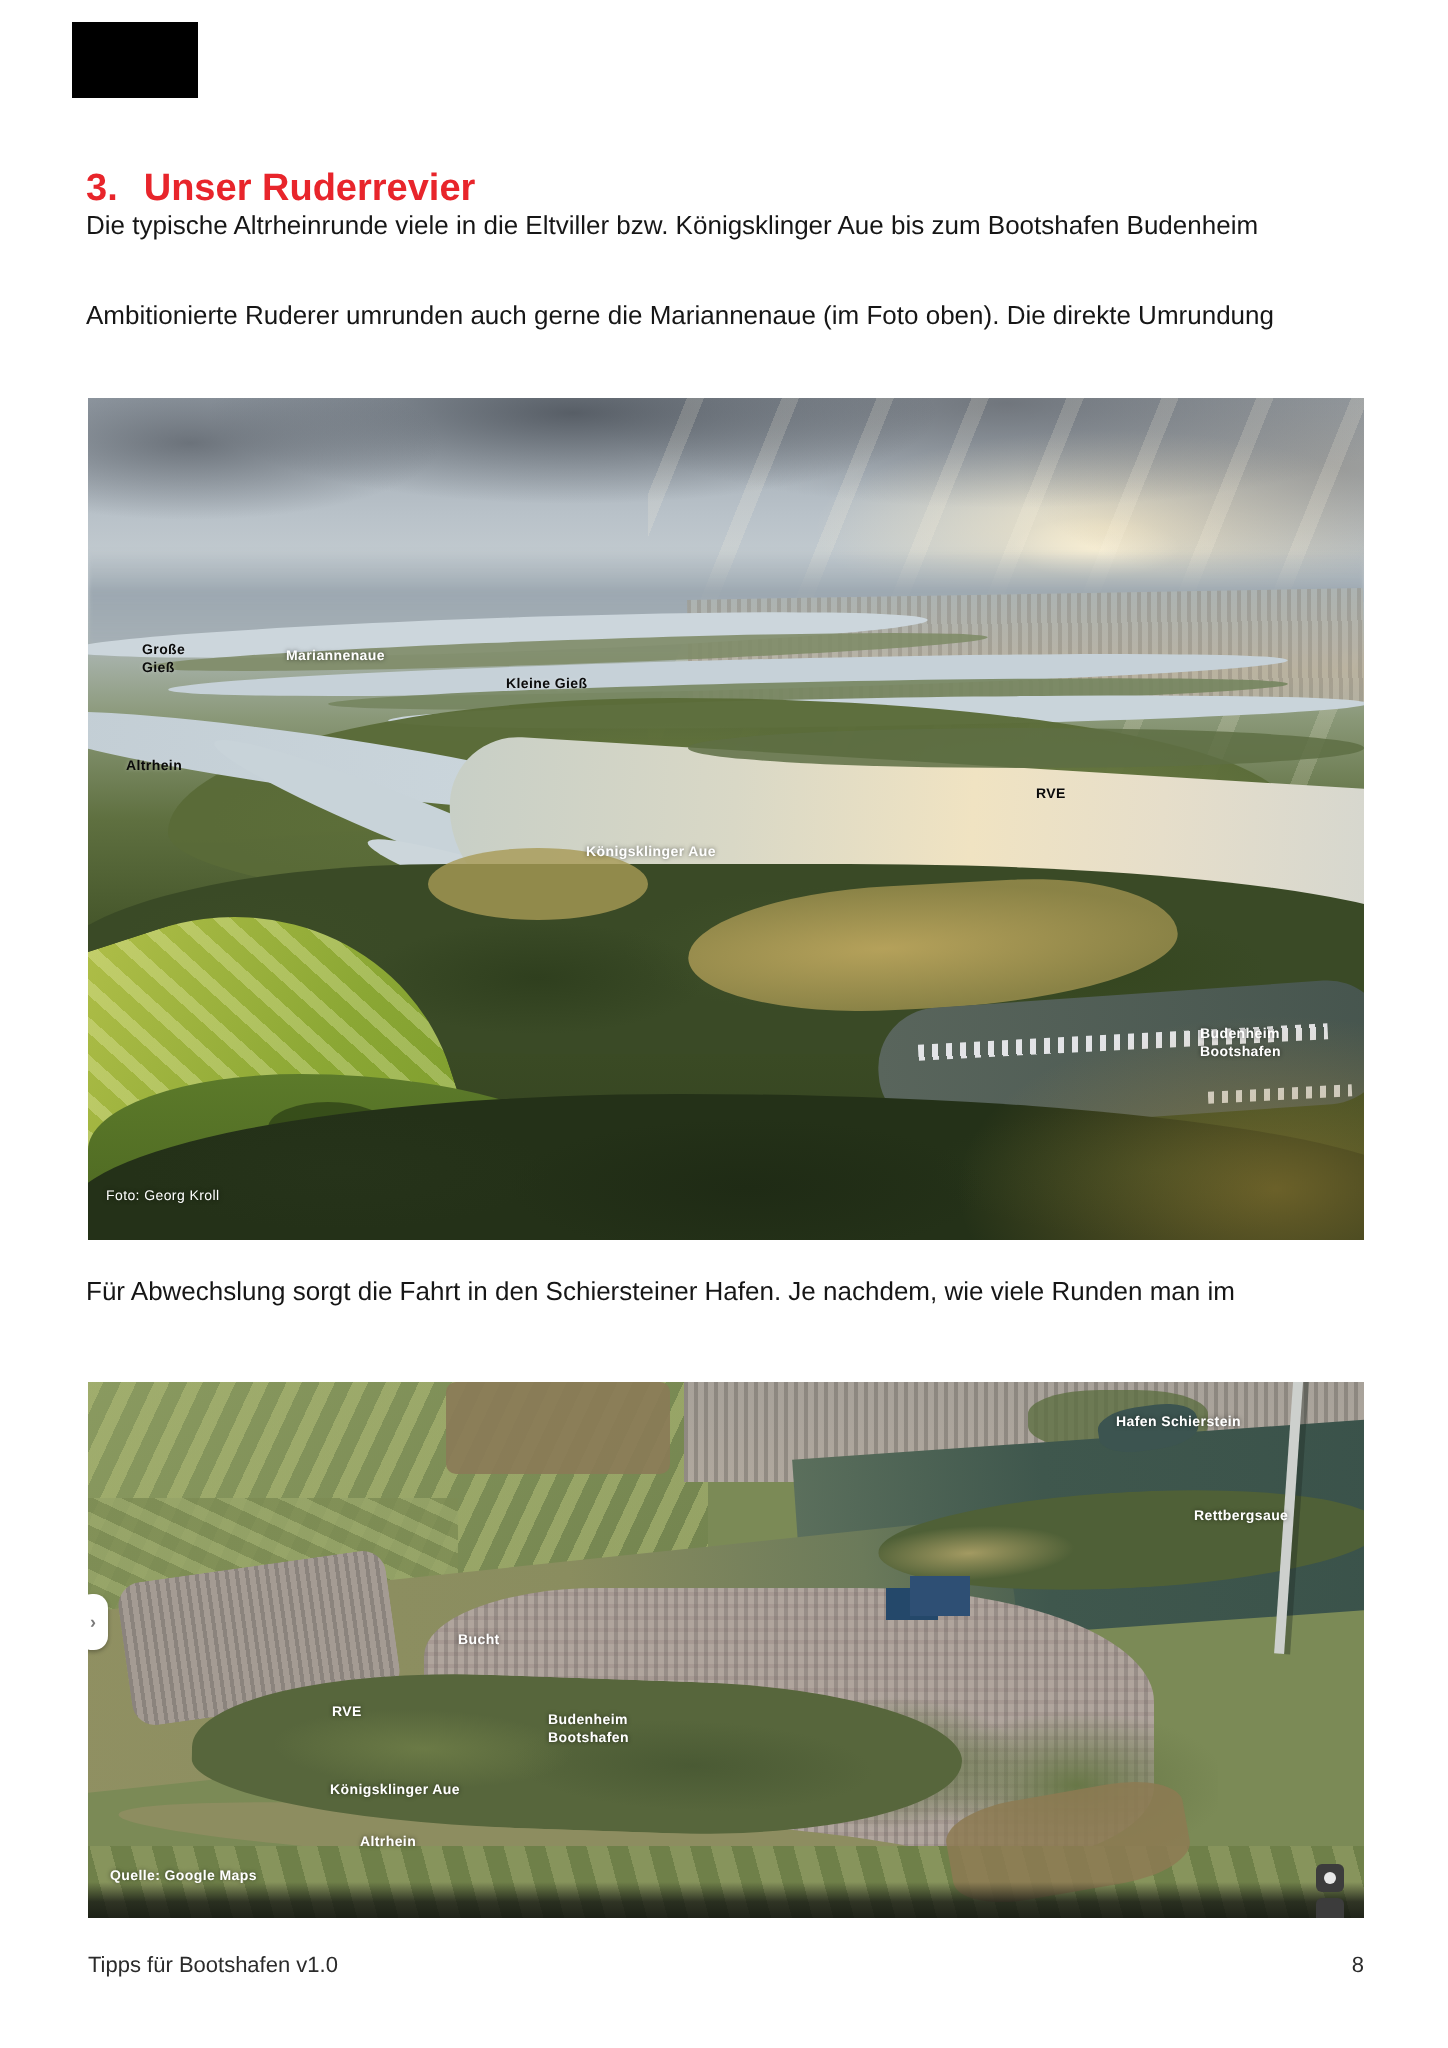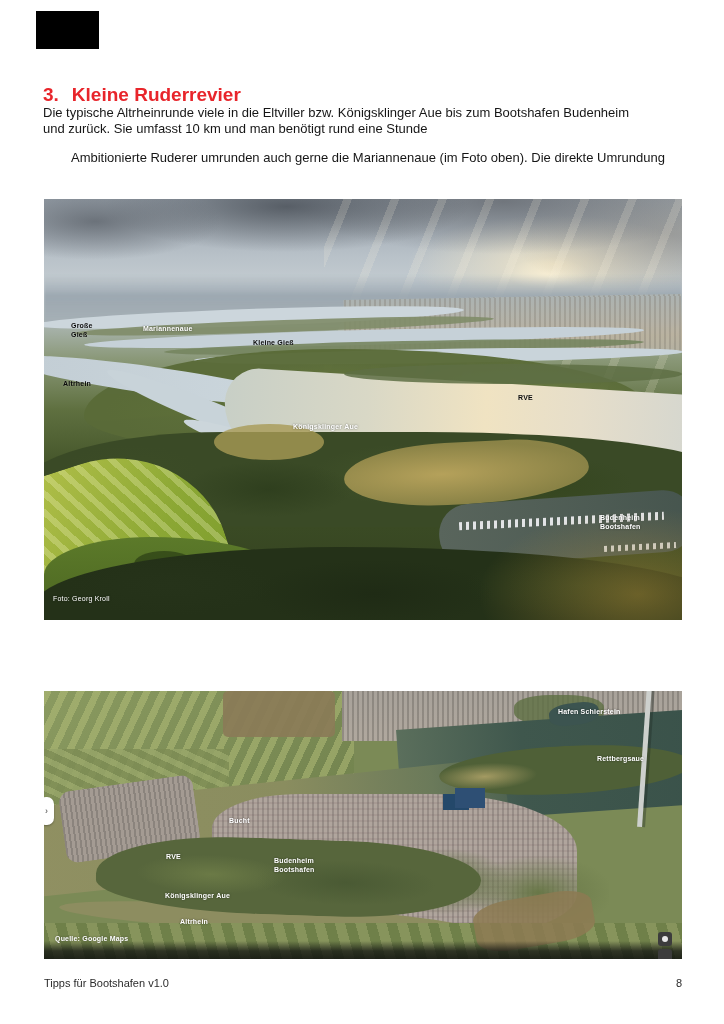--- a/index.html
+++ b/index.html
@@ -3,21 +3,21 @@
 <meta charset="utf-8">
 <style>
   html,body{margin:0;padding:0;}
   body{width:724px;height:1024px;background:#ffffff;font-family:"Liberation Sans",sans-serif;position:relative;overflow:hidden;}
   .abs{position:absolute;}
 
   
   .black-box{left:36px;top:11px;width:63px;height:38px;background:#000;}
   .heading{left:43px;top:85px;display:flex;gap:13px;color:#e8252b;font-weight:bold;font-size:19px;line-height:20px;}
   .para{left:43px;width:650px;font-size:13px;line-height:16px;color:#161616;}
-  .p1{top:105px;} .p2{top:150px;text-align:center;} .p3{top:638px;}
+  .p1{top:105px;} .p2{top:150px;} .p3{top:638px;}
   .footer{left:44px;top:977px;width:638px;display:flex;justify-content:space-between;font-size:11px;color:#2b2b2b;}
 
   
   .im-label{position:absolute;font-weight:bold;font-size:7px;line-height:9px;letter-spacing:.2px;white-space:pre-line;z-index:50;}
   .lbl-w{color:#ffffff;text-shadow:0 0 2px rgba(0,0,0,.55);}
   .lbl-d{color:#0b0b0b;text-shadow:0 0 2px rgba(255,255,255,.35);}
   .credit{font-weight:normal;}
 
   
   .photo{left:44px;top:199px;width:638px;height:421px;overflow:hidden;
@@ -131,26 +131,25 @@
   .mp-pegman::after{content:"";position:absolute;left:4px;top:4px;width:6px;height:6px;border-radius:50%;background:#e8e8e8;}
   .mp-ctrl2{left:614px;top:258px;width:14px;height:10px;background:#3c3c3c;border-radius:3px 3px 0 0;z-index:60;}
 </style>
 </head>
 <body>
 
 <div class="abs black-box"></div>
 
 <div class="abs heading">
   <span>3.</span>
-  <span>Kleine Ruderrevier</span>
+  <span>Unser Ruderrevier</span>
 </div>
 
 <div class="abs para p1">
   <div>Die typische Altrheinrunde viele in die Eltviller bzw. Königsklinger Aue bis zum Bootshafen Budenheim</div>
-  <div>und zurück. Sie umfasst 10 km und man benötigt rund eine Stunde</div>
 </div>
 
 <div class="abs para p2">
   <div>Ambitionierte Ruderer umrunden auch gerne die Mariannenaue (im Foto oben). Die direkte Umrundung</div>
 </div>
 
 <div class="abs photo">
   <div class="ph-clouds"></div>
   <div class="ph-rays"></div>
   <div class="ph-horizon"></div>
@@ -185,20 +184,21 @@
   <span class="im-label lbl-d" style="left:209px;top:139px;">Kleine Gieß</span>
   <span class="im-label lbl-d" style="left:19px;top:180px;">Altrhein</span>
   <span class="im-label lbl-d" style="left:474px;top:194px;">RVE</span>
   <span class="im-label lbl-w" style="left:249px;top:223px;">Königsklinger Aue</span>
   <span class="im-label lbl-w" style="left:556px;top:314px;">Budenheim
 Bootshafen</span>
   <span class="im-label lbl-w credit" style="left:9px;top:395px;">Foto: Georg Kroll</span>
 </div>
 
 <div class="abs para p3">
+  <div>Für Abwechslung sorgt die Fahrt in den Schiersteiner Hafen. Je nachdem, wie viele Runden man im</div>
 </div>
 
 <div class="abs map">
   <div class="mp-fields-tl"></div>
   <div class="mp-fields-tl2"></div>
   <div class="mp-brown-field"></div>
   <div class="mp-town-top"></div>
   <div class="mp-park-top"></div>
   <div class="mp-river-right"></div>
   <div class="mp-harbor-notch"></div>

